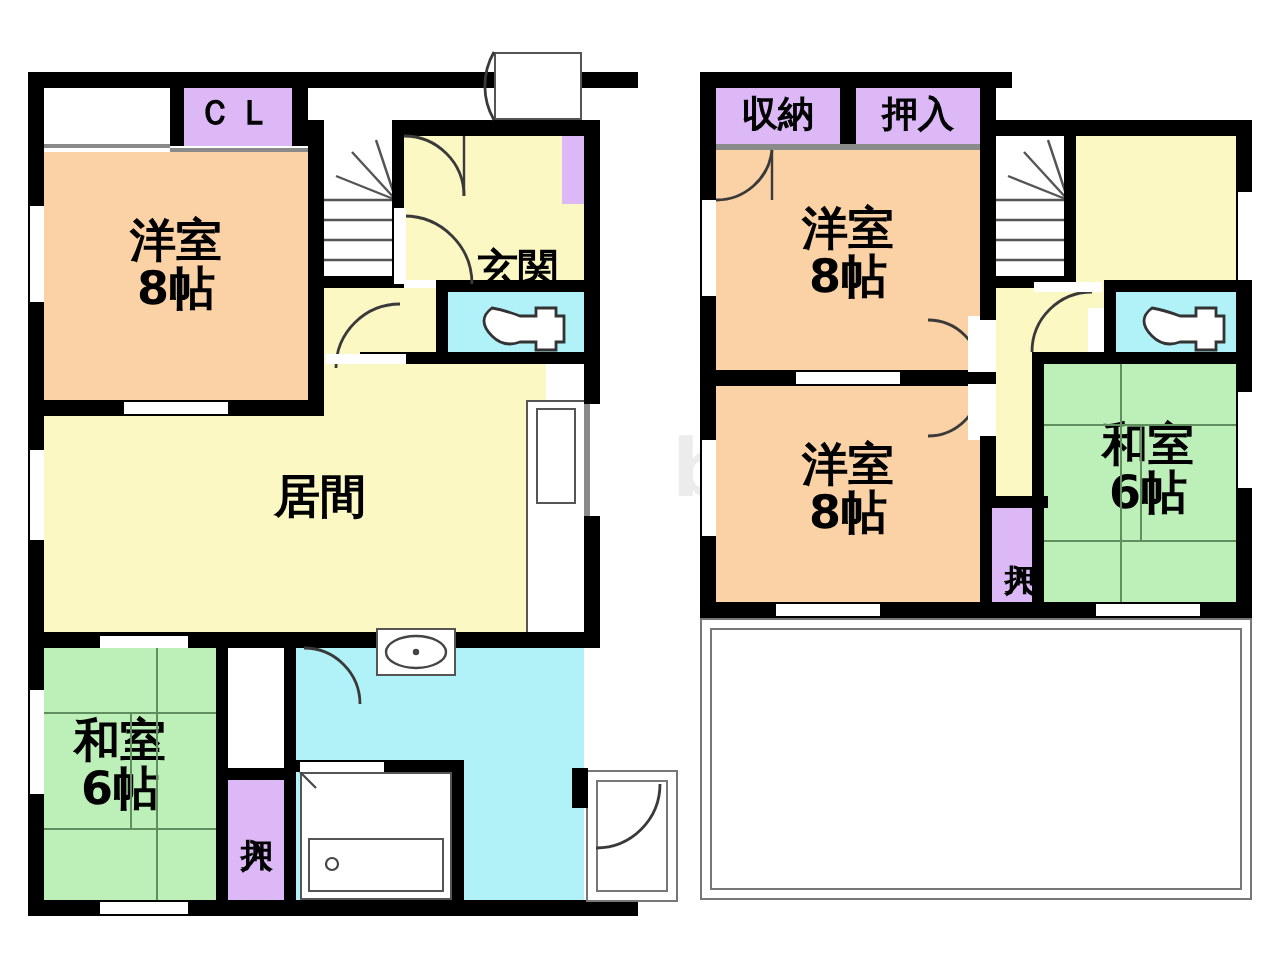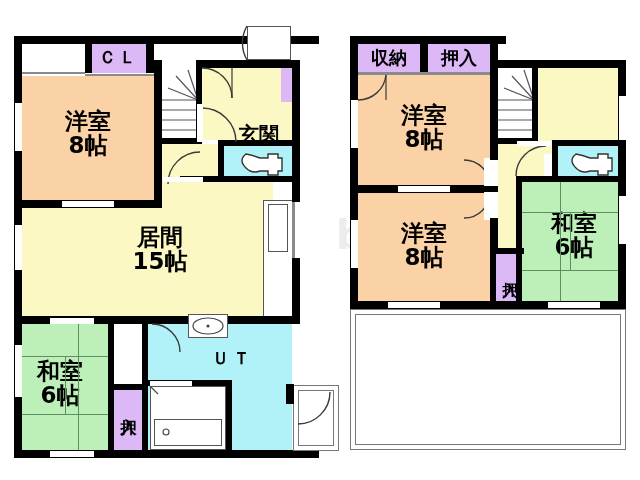--- a/index.html
+++ b/index.html
@@ -72,21 +72,20 @@
 
   <div class="whiteblk" style="left:15px;top:103px;width:7px;height:48px;"></div>
 
   <div class="wall" style="left:22px;top:200px;width:132px;height:8px;"></div>
   <div class="whiteblk" style="left:62px;top:201px;width:52px;height:6px;"></div>
 
   <div class="room f-yellow" style="left:22px;top:208px;width:132px;height:108px;"></div>
   <div class="room f-yellow" style="left:154px;top:145px;width:119px;height:171px;"></div>
   <div class="lbl lbl-big two" style="left:112px;top:222px;width:96px;height:56px;">
     <span>居間</span>
-    <span>15帖</span>
   </div>
 
   <div class="whiteblk" style="left:15px;top:225px;width:7px;height:45px;"></div>
 
   <div class="thin" style="left:263px;top:200px;width:30px;height:118px;"></div>
   <div class="thin" style="left:268px;top:204px;width:20px;height:48px;"></div>
   <div class="grayline" style="left:292px;top:200px;width:3px;height:60px;"></div>
   <div class="wall" style="left:292px;top:140px;width:8px;height:62px;"></div>
   <div class="wall" style="left:292px;top:258px;width:8px;height:60px;"></div>
 
@@ -163,21 +162,20 @@
   <div class="wall" style="left:142px;top:324px;width:6px;height:60px;"></div>
 
   <div class="wall" style="left:108px;top:384px;width:40px;height:6px;"></div>
   <div class="room f-purple" style="left:114px;top:390px;width:28px;height:60px;"></div>
   <div class="lbl lbl-vert" style="left:114px;top:394px;width:28px;">
     <div style="writing-mode:vertical-rl;display:inline-block;font-size:16px;line-height:1.05;">押入</div>
   </div>
   <div class="wall" style="left:142px;top:384px;width:6px;height:66px;"></div>
 
   <div class="room f-cyan" style="left:148px;top:324px;width:144px;height:126px;"></div>
-  <div class="lbl lbl-ut" style="left:178px;top:350px;width:110px;">ＵＴ</div>
 
   <div class="thin" style="left:188px;top:314px;width:40px;height:24px;"></div>
   <svg class="ov">
     <ellipse cx="208" cy="326" rx="15" ry="8" fill="#fff" stroke="#444" stroke-width="1.2"></ellipse>
     <circle cx="208" cy="326" r="1.6" fill="#444"></circle>
   </svg>
   <svg class="ov">
     <path d="M152 324 A 28 28 0 0 1 180 352" stroke="#3a3a3a" stroke-width="1.4" fill="none"></path>
   </svg>
 

